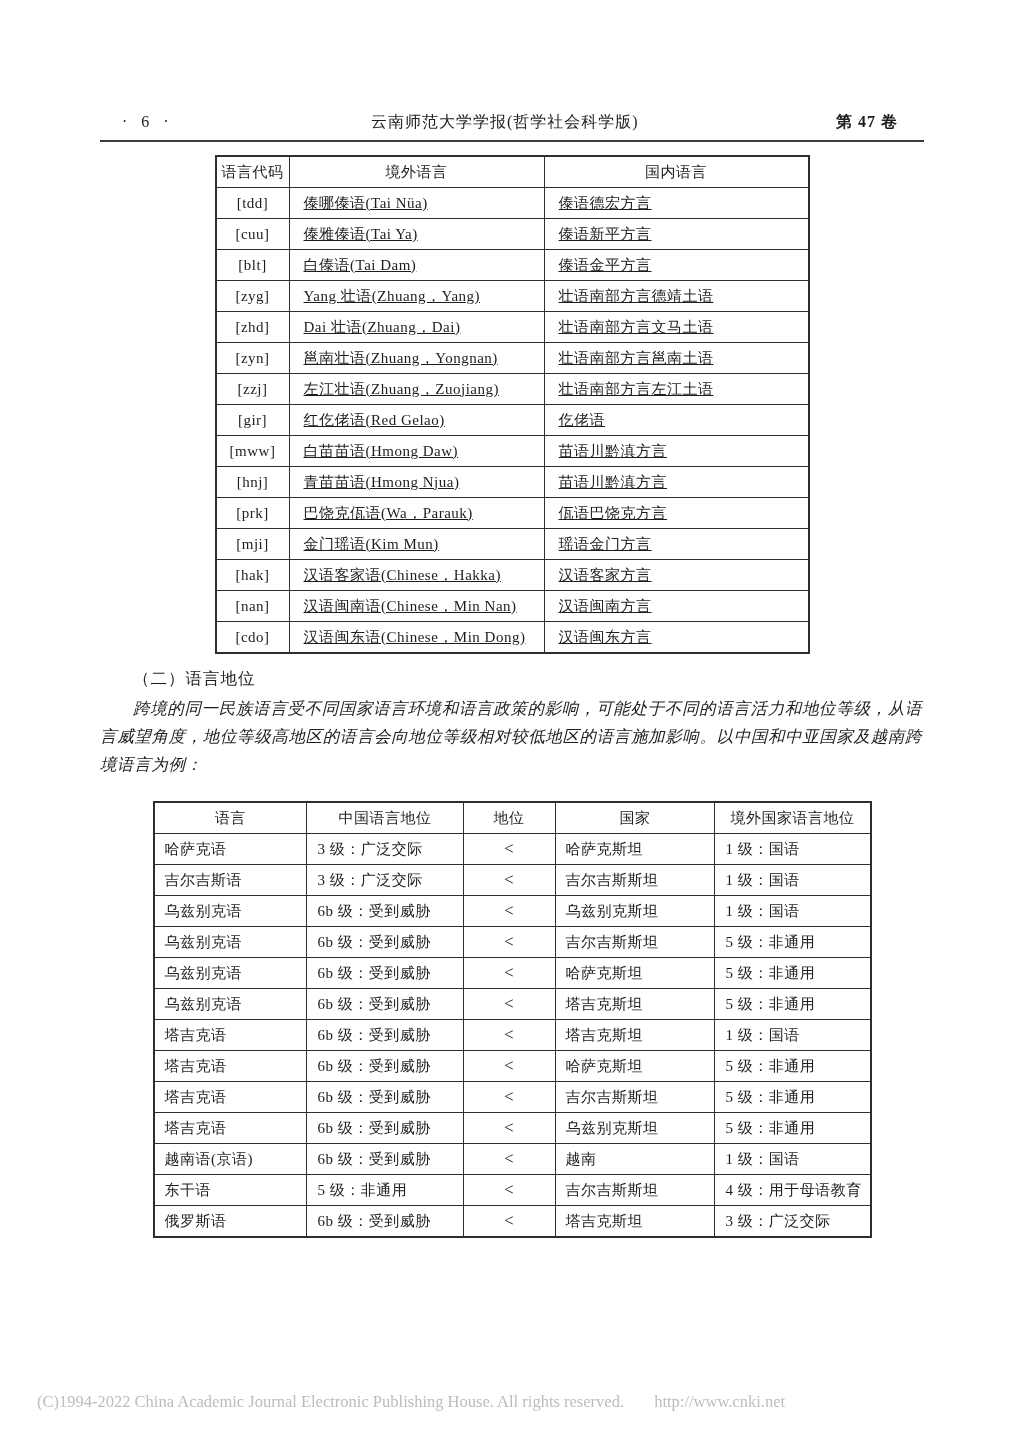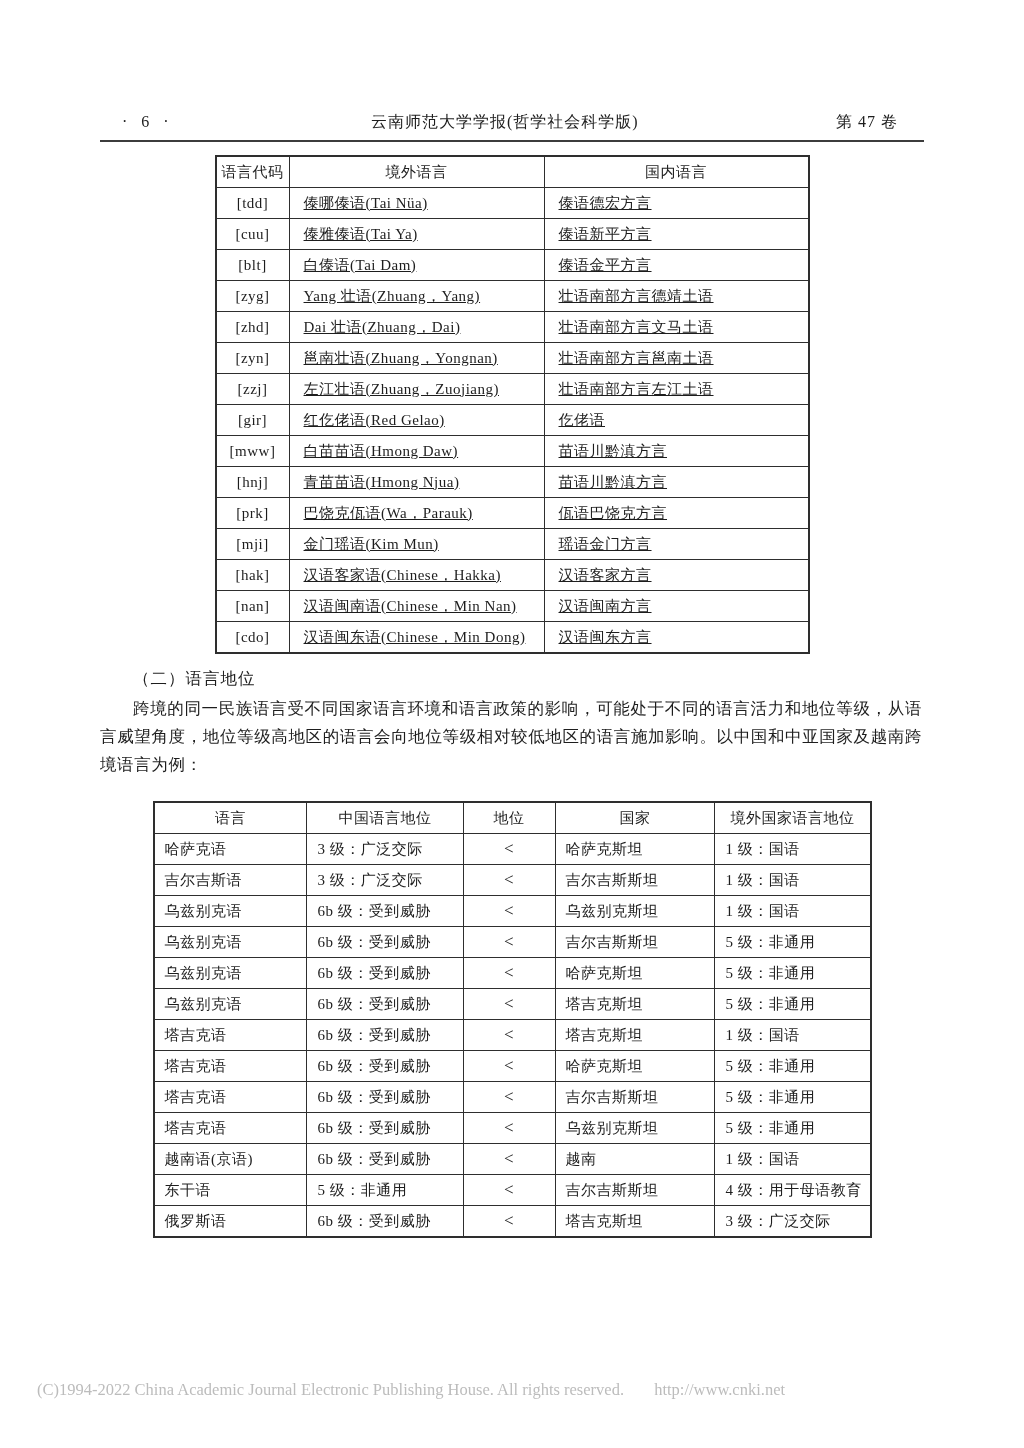--- a/index.html
+++ b/index.html
@@ -10,21 +10,21 @@
   }
   .page { position:relative; width:1024px; height:1448px; overflow:hidden; background:#fff; }
 
   
   .header-row {
     display:flex; justify-content:space-between; align-items:baseline;
     margin:0 126px 0 122px; padding-top:112px; font-size:16px;
   }
   .page-num { letter-spacing:5px; }
   .journal-title { letter-spacing:1px; }
-  .volume { letter-spacing:1px; }
+  .volume { letter-spacing:1px;font-weight:bold; }
   .rule { margin:7px 100px 0 100px; border-top:2px solid #3c3c3c; height:0; }
 
   
   table { border-collapse:collapse; table-layout:fixed; border:2px solid #2e2e2e; }
   th, td {
     border:1px solid #2e2e2e;
     font-weight:normal; font-size:15px; height:30px;
     padding:0; overflow:hidden; white-space:nowrap;
     letter-spacing:0.5px;
   }
@@ -40,25 +40,26 @@
 
   
   .section-heading {
     margin:14px 100px 0 100px; font-size:16.5px; 
     text-indent:2em; letter-spacing:1px;
   }
   .para {
     margin:5px 102px 15px 100px; width:822px;
     font-size:16.5px; line-height:28px; text-align:justify; text-indent:2em;
     letter-spacing:0.6px;
+    font-style:italic;
   }
 
   
   .footer {
-    position:absolute; left:37px; bottom:48px;
+    position:absolute; left:37px; bottom:36px;
     color:#bcbcbc; font-size:16.5px; white-space:nowrap;
   }
   .footer .url { margin-left:26px; }
 </style>
 </head>
 <body>
 
 <div class="page">
 
   <div class="header-row">

